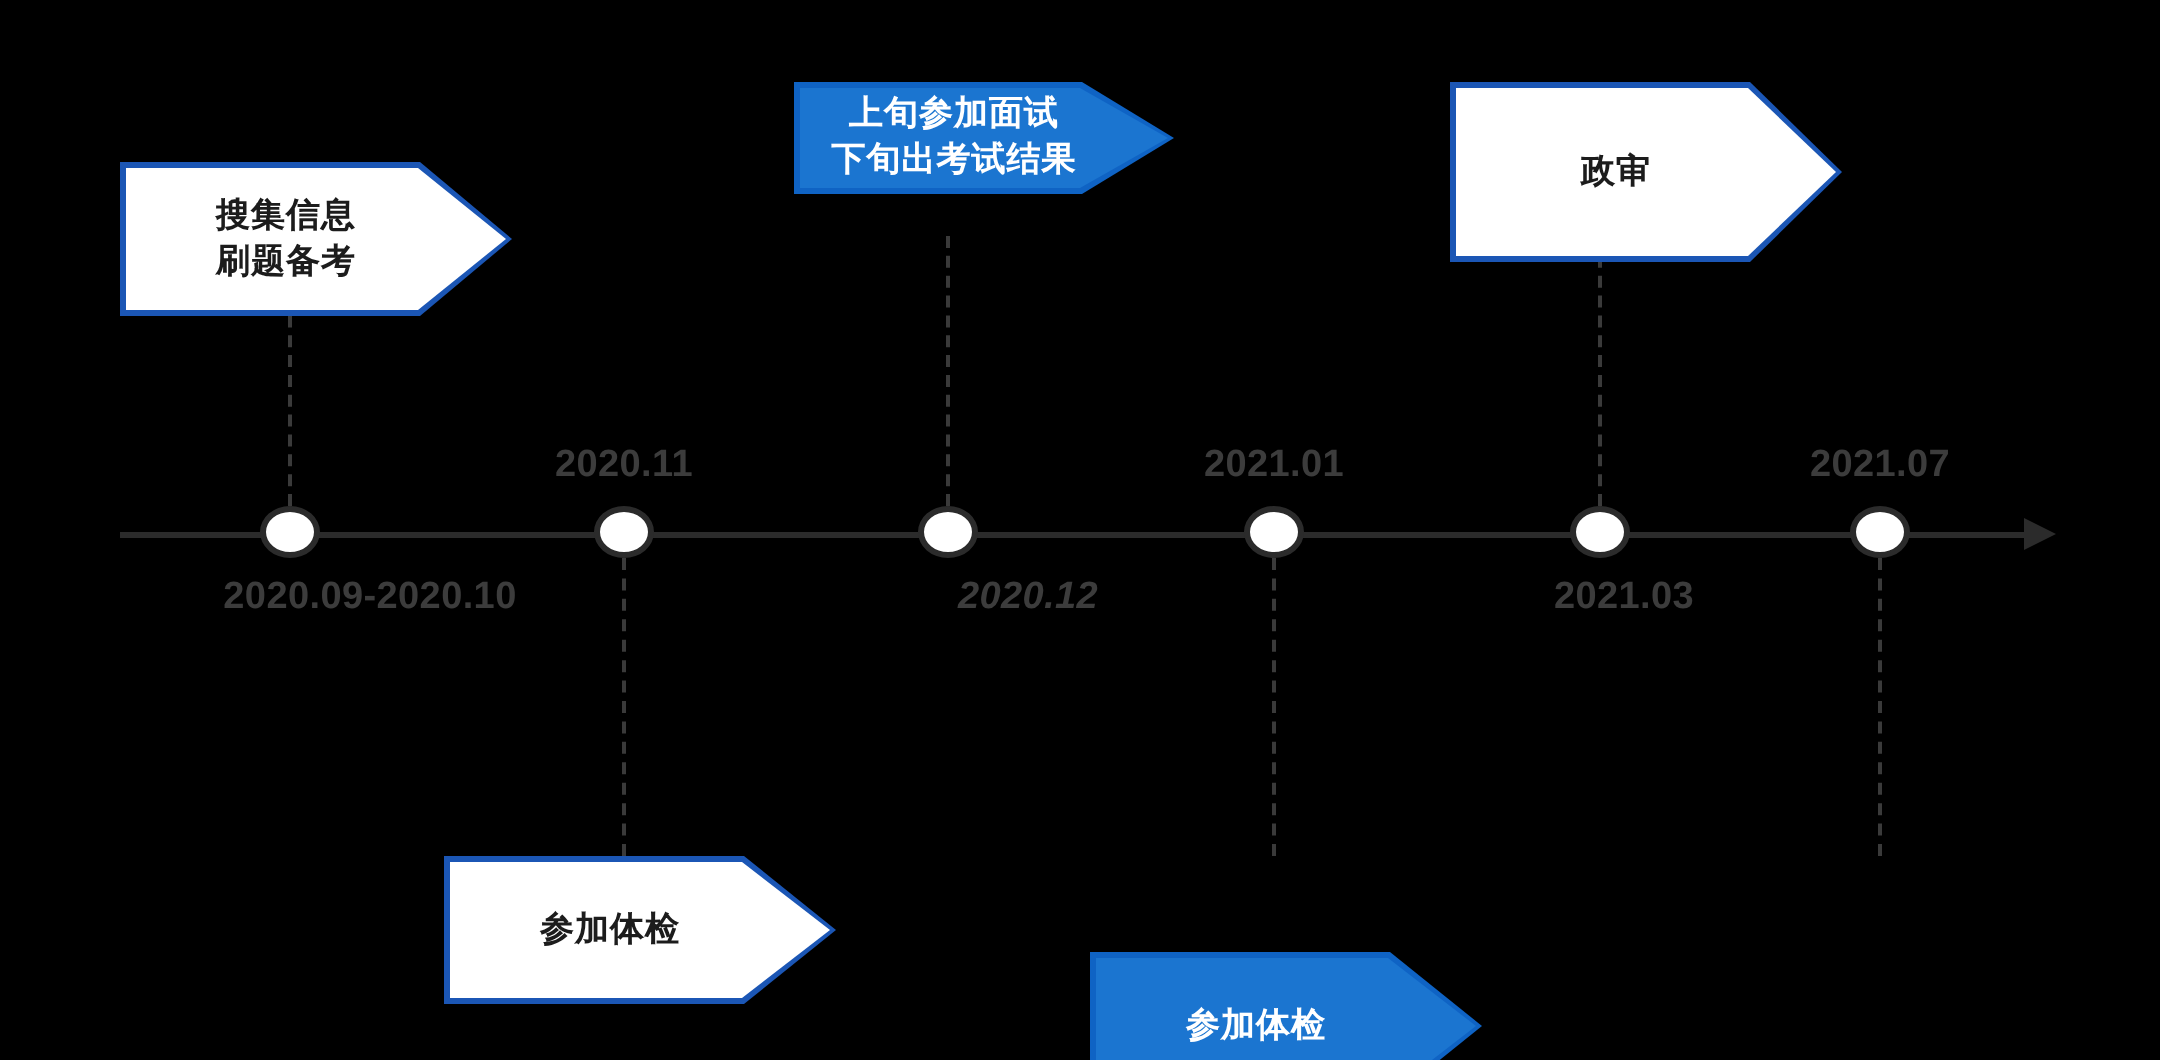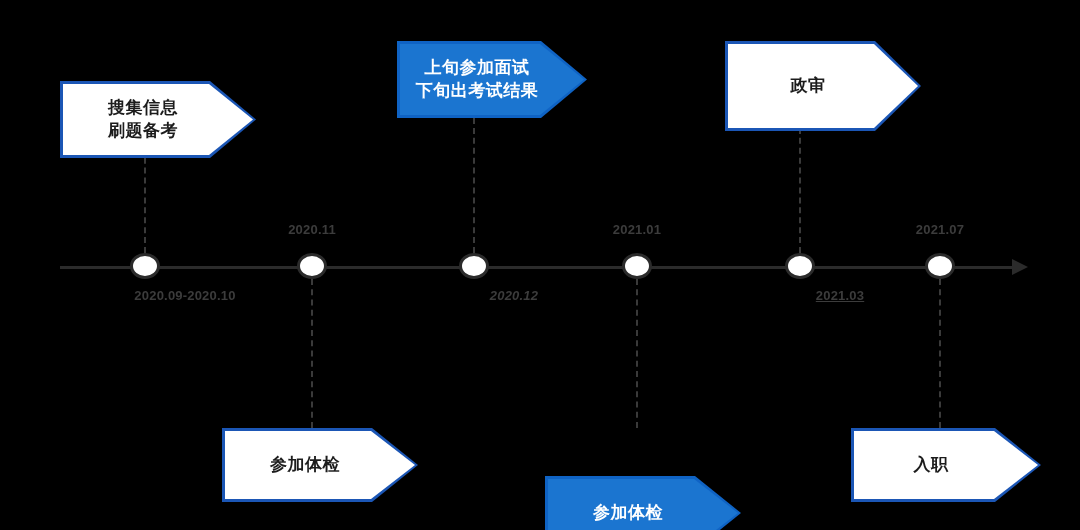--- a/index.html
+++ b/index.html
@@ -47,21 +47,21 @@
     margin-top: -13px;
     background: #ffffff;
     border: 3px solid #2b2b2b;
     border-radius: 50%;
     box-sizing: border-box;
   }
 
   
   .date-label {
     position: absolute;
-    font-size: 13px;
+    font-size: 19px;
     font-weight: bold;
     color: #3c3c3c;
     white-space: nowrap;
     transform: translateX(-50%);
     letter-spacing: 0.2px;
   }
   .date-above { top: 222px; }
   .date-below { top: 288px; margin-left: 40px; }
 
   
@@ -132,54 +132,49 @@
   <div class="node" style="left:312px; top:266px;"></div>
   <div class="node" style="left:474px; top:266px;"></div>
   <div class="node" style="left:637px; top:266px;"></div>
   <div class="node" style="left:800px; top:266px;"></div>
   <div class="node" style="left:940px; top:266px;"></div>
 
   <div class="date-label date-below" style="left:145px;">2020.09-2020.10</div>
   <div class="date-label date-above" style="left:312px;">2020.11</div>
   <div class="date-label date-below" style="left:474px;font-style:italic;">2020.12</div>
   <div class="date-label date-above" style="left:637px;">2021.01</div>
-  <div class="date-label date-below" style="left:800px;text-decoration:underline;">2021.03</div>
+  <div class="date-label date-below" style="left:772px;">2021.03</div>
   <div class="date-label date-above" style="left:940px;">2021.07</div>
 
   <div class="callout outlined" style="left:60px; top:41px; width:196px; height:77px;margin-top:40px;">
     <div class="callout-inner">
       <span class="callout-label">搜集信息
 刷题备考</span>
     </div>
   </div>
 
   <div class="callout outlined" style="left:222px; top:428px; width:196px; height:74px;">
     <div class="callout-inner">
       <span class="callout-label">参加体检</span>
     </div>
   </div>
 
-  <div class="callout filled" style="left:397px; top:41px; width:190px; height:77px;">
+  <div class="callout filled" style="left:397px; top:41px; width:190px; height:56px;">
     <div class="callout-inner">
       <span class="callout-label">上旬参加面试
 下旬出考试结果</span>
     </div>
   </div>
 
   <div class="callout filled" style="left:545px; top:428px; width:196px; height:74px;margin-top:48px;">
     <div class="callout-inner">
       <span class="callout-label">参加体检</span>
     </div>
   </div>
 
   <div class="callout outlined" style="left:725px; top:41px; width:196px; height:90px;">
     <div class="callout-inner">
       <span class="callout-label">政审</span>
     </div>
   </div>
 
-  <div class="callout outlined" style="left:851px; top:428px; width:190px; height:74px;">
-    <div class="callout-inner">
-      <span class="callout-label">入职</span>
-    </div>
-  </div>
 
 </div>
 
 </body></html>

